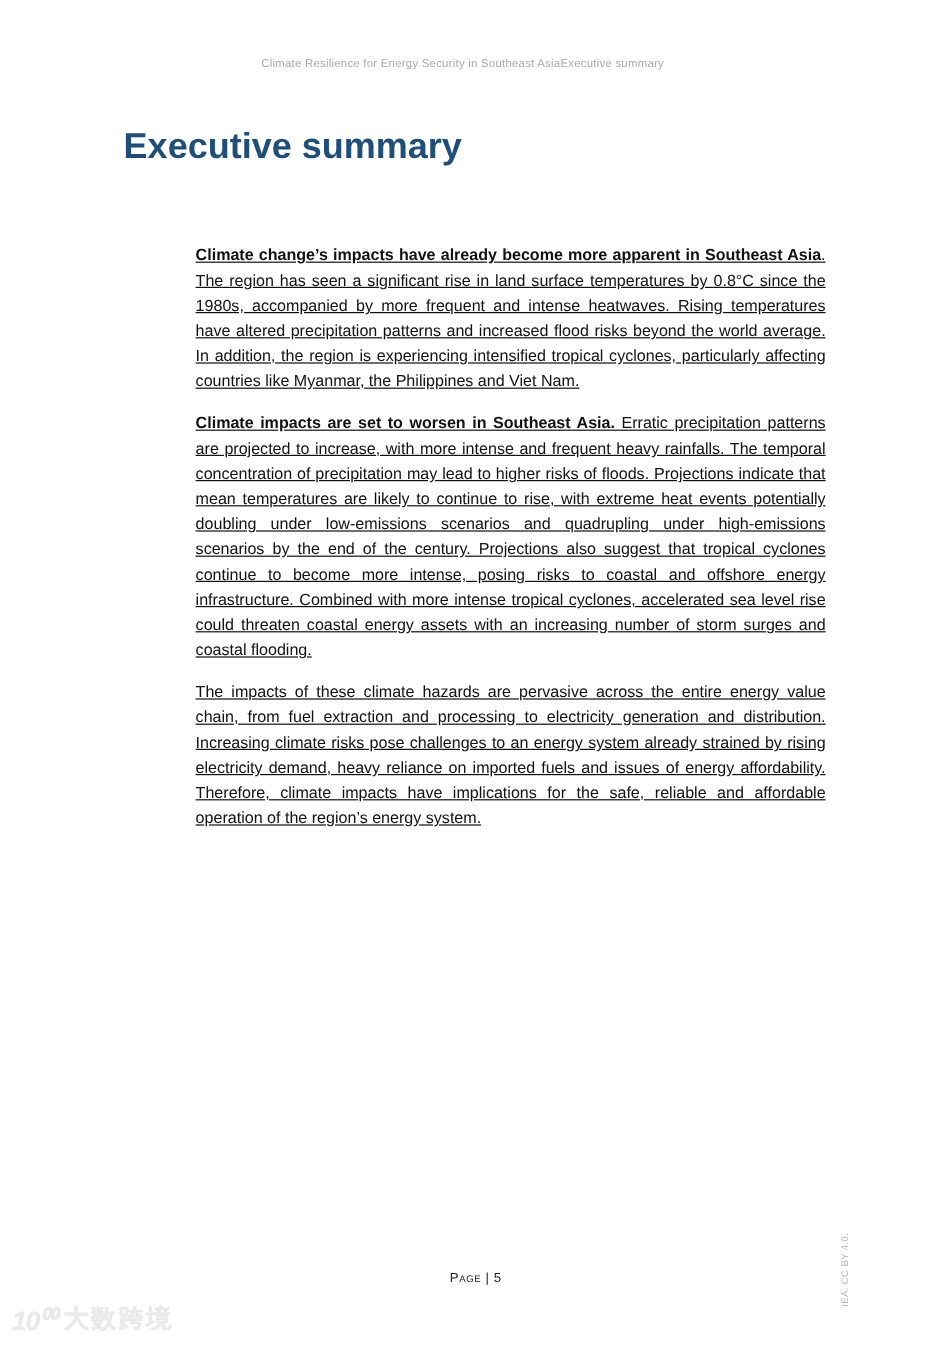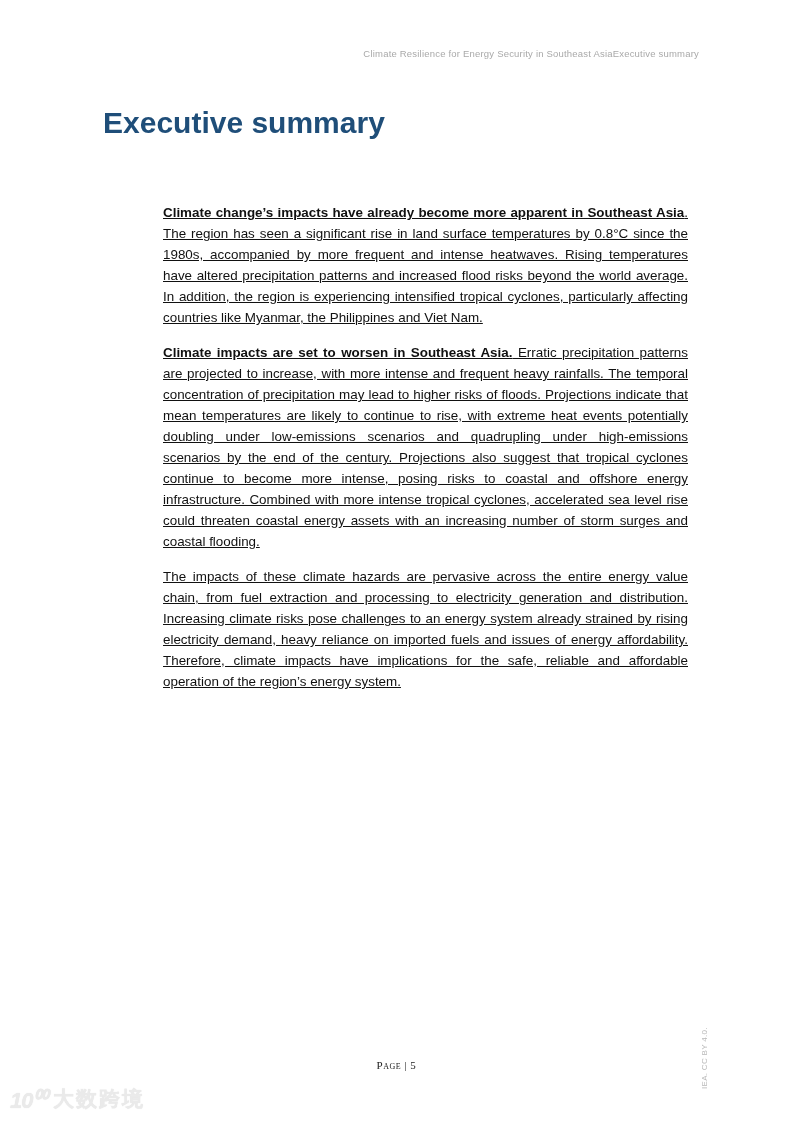--- a/index.html
+++ b/index.html
@@ -7,25 +7,25 @@
   .page {
     position: relative;
     width: 793px;
     height: 1122px;
     background: #ffffff;
     font-family: "Liberation Sans", sans-serif;
     overflow: hidden;
   }
   .running-header {
     position: absolute;
-    left: 112px;
+    left: 92px;
     top: 48px;
     width: 587px;
     display: flex;
-    justify-content: flex-end;
+    justify-content: center;
     font-size: 9.5px;
     color: #a9a9a9;
     letter-spacing: 0.2px;
   }
   .doc-title {
     position: absolute;
     left: 103px;
     top: 106px;
     font-size: 30px;
     font-weight: bold;
@@ -48,21 +48,20 @@
   .page-footer {
     position: absolute;
     left: 0;
     top: 1059px;
     width: 793px;
     text-align: center;
     font-size: 11px;
     color: #222222;
     font-variant: small-caps;
     letter-spacing: 0.5px;
-    font-family: Liberation Serif, serif;
   }
   .side-note {
     position: absolute;
     left: 700px;
     top: 1003px;
     height: 86px;
     writing-mode: vertical-rl;
     transform: rotate(180deg);
     font-size: 8px;
     color: #b8b8b8;

